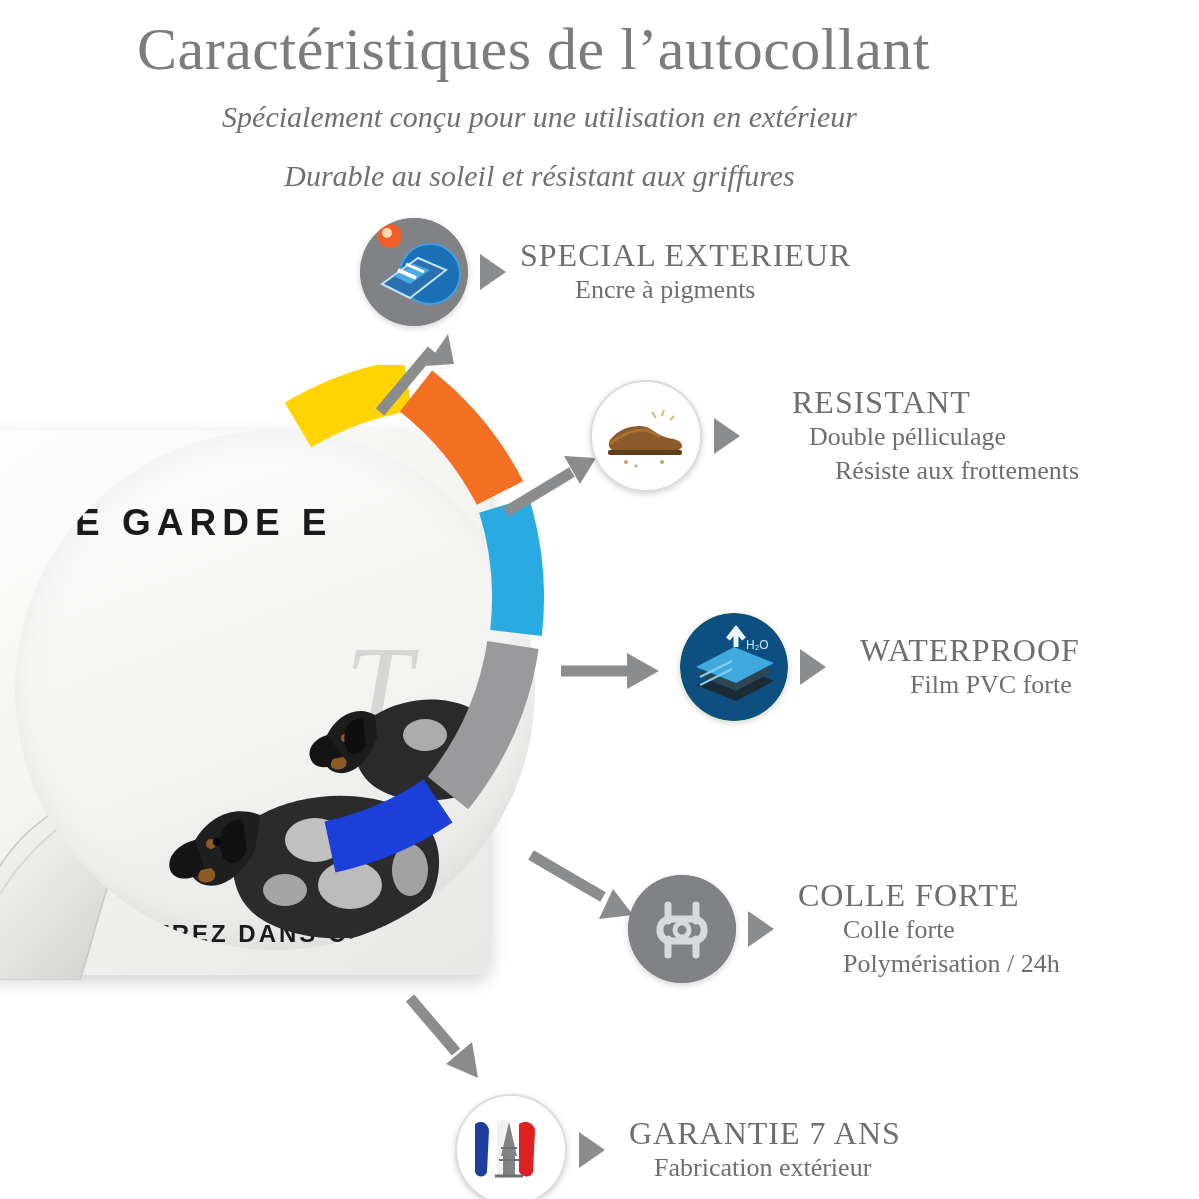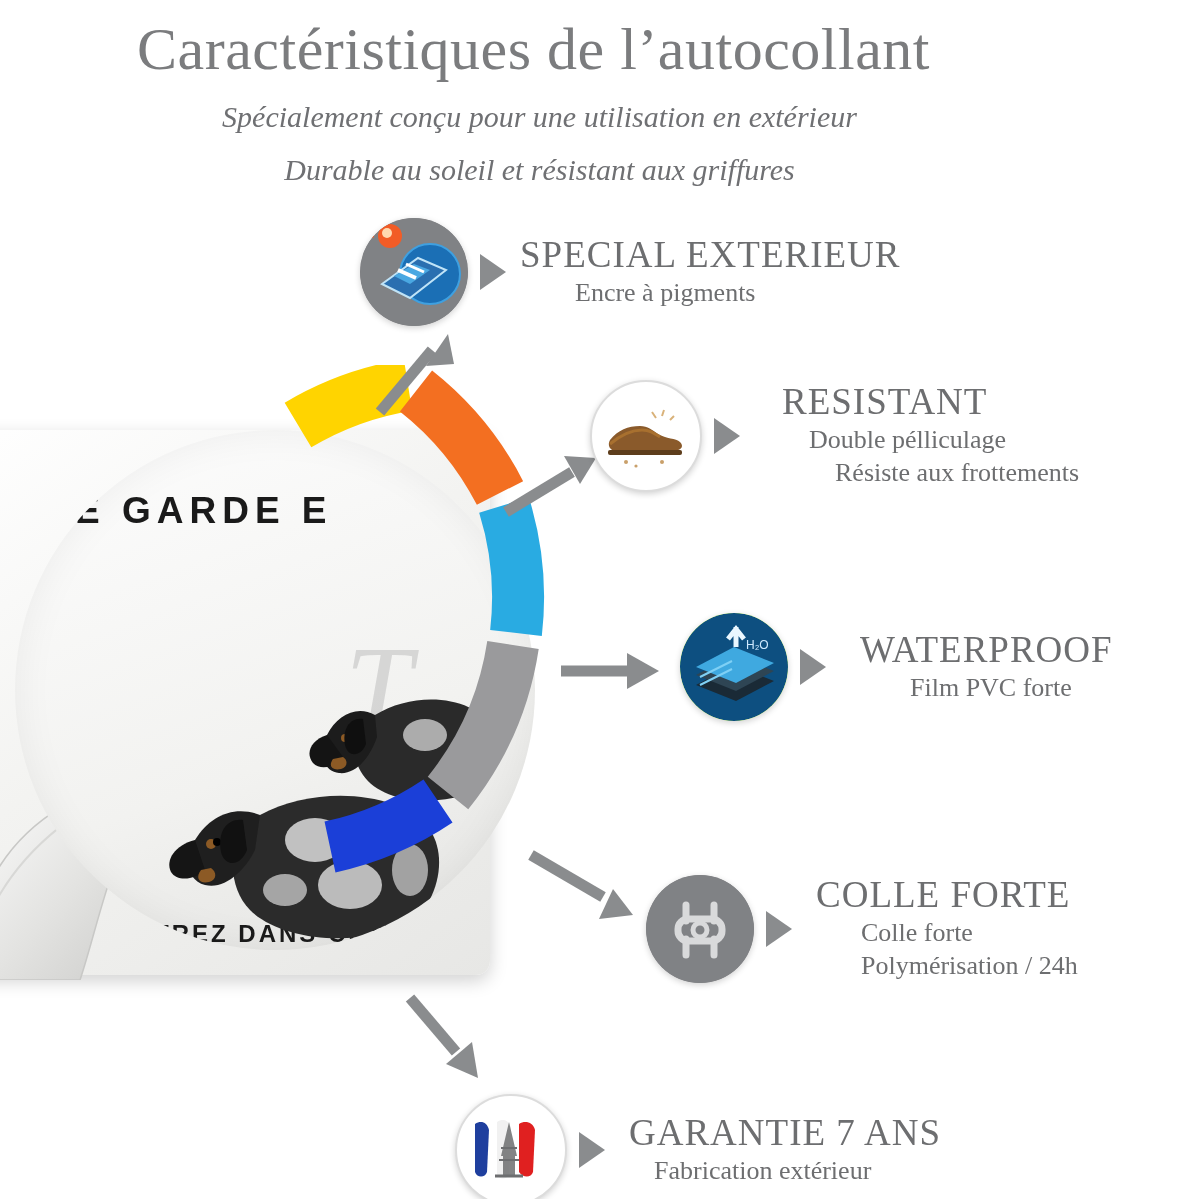--- a/index.html
+++ b/index.html
@@ -35,21 +35,21 @@
   .subtitle {
     font-family: "Liberation Serif", serif;
     font-style: italic;
     font-size: 30px;
     color: #6f7073;
     text-align: center;
     line-height: 1.35;
     padding-left: 12px;
   }
   #subtitle-1 { margin-top: 16px; }
-  #subtitle-2 { margin-top: 12px; }
+  #subtitle-2 { margin-top: 18px; }
 
   
   #sticker-wrap {
     position: absolute;
     left: -40px;
     top: 430px;
     width: 580px;
     height: 580px;
   }
   #sticker-card {
@@ -70,21 +70,21 @@
     width: 520px;
     height: 520px;
     border-radius: 50%;
     overflow: hidden;
     background: linear-gradient(160deg,#fdfdfd 0%, #f2f2f0 60%, #e3e3e1 100%);
     box-shadow: inset 0 0 40px rgba(0,0,0,0.06);
   }
   #plaque-text {
     position: absolute;
     left: 60px;
-    top: 60px;
+    top: 72px;
     font-family: "Liberation Sans", sans-serif;
     font-weight: bold;
     font-size: 37px;
     letter-spacing: 6px;
     color: #1a1a1a;
     white-space: nowrap;
   }
   #plaque-text-bottom {
     position: absolute;
     left: 120px;
@@ -150,21 +150,21 @@
   }
   .arrow-head {
     width: 34px;
     height: 40px;
     margin-left: 8px;
     flex: 0 0 auto;
   }
   .f-text { margin-left: 10px; }
   .f-title {
     font-family: "Liberation Serif", serif;
-    font-size: 37px;
+    font-size: 32px;
     color: #6d6e70;
     letter-spacing: 1px;
     line-height: 1.1;
     white-space: nowrap;
   }
   .f-sub {
     font-family: "Liberation Serif", serif;
     font-size: 26px;
     color: #6d6e70;
     line-height: 1.28;
@@ -308,21 +308,21 @@
       <circle cx="34" cy="80" r="2" fill="#c9a06a"></circle>
       <circle cx="44" cy="84" r="1.6" fill="#c9a06a"></circle>
       <circle cx="70" cy="80" r="2" fill="#c9a06a"></circle>
       <path d="M60,30 L64,36 M72,28 L70,34 M82,34 L78,38" stroke="#d9b27a" stroke-width="2"></path>
     </svg>
   </div>
   <svg class="arrow-head" viewBox="0 0 34 40">
     <path d="M4,2 L30,20 L4,38 Z" fill="#8a8c8e"></path>
   </svg>
   <div class="f-text">
-    <div class="f-title" style="margin-left:28px;">RESISTANT</div>
+    <div class="f-title" style="margin-left:38px;">RESISTANT</div>
     <div class="f-sub" style="margin-left:55px;">Double pélliculage</div>
     <div class="f-sub" style="margin-left:81px;">Résiste aux frottements</div>
   </div>
 </div>
 
 <div class="feature" style="left:680px; top:613px;">
   <div class="badge" style="background:#bef264;">
     <svg width="108" height="108" viewBox="0 0 108 108">
       <circle cx="54" cy="54" r="54" fill="#0d4f80"></circle>
       <path d="M16,72 L54,52 L94,68 L56,88 Z" fill="#1a2a36"></path>
@@ -335,21 +335,21 @@
   </div>
   <svg class="arrow-head" viewBox="0 0 34 40">
     <path d="M4,2 L30,20 L4,38 Z" fill="#8a8c8e"></path>
   </svg>
   <div class="f-text">
     <div class="f-title" style="margin-left:20px;text-align:center;">WATERPROOF</div>
     <div class="f-sub" style="margin-left:70px;">Film PVC forte</div>
   </div>
 </div>
 
-<div class="feature" style="left:646px; top:875px;justify-content:space-between;">
+<div class="feature" style="left:628px; top:875px;justify-content:space-between;">
   <div class="badge grey">
     <svg width="108" height="108" viewBox="0 0 108 108">
       <circle cx="54" cy="54" r="54" fill="#808285"></circle>
       <path d="M40,30 L40,46 M68,30 L68,46" stroke="#d9dadb" stroke-width="7" stroke-linecap="round"></path>
       <rect x="32" y="44" width="44" height="22" rx="10" fill="none" stroke="#d9dadb" stroke-width="7"></rect>
       <path d="M40,64 L40,80 M68,64 L68,80" stroke="#d9dadb" stroke-width="7" stroke-linecap="round"></path>
       <circle cx="54" cy="55" r="7" fill="none" stroke="#d9dadb" stroke-width="5"></circle>
     </svg>
   </div>
   <svg class="arrow-head" viewBox="0 0 34 40">

